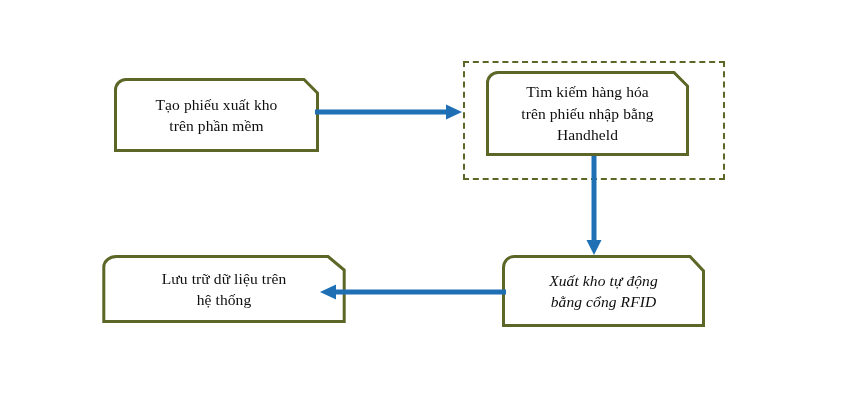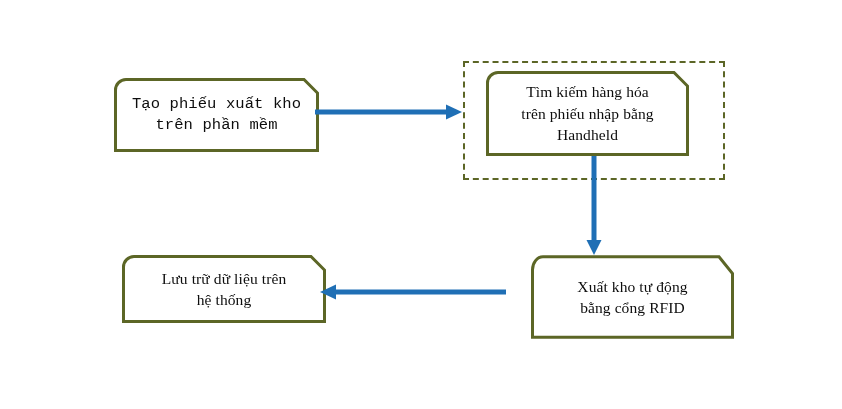--- a/index.html
+++ b/index.html
@@ -51,46 +51,46 @@
     overflow: visible;
   }
 </style>
 </head>
 <body>
 
 <div id="canvas">
 
   <div class="dashed-group" id="group-box" style="left: 463px; top: 61px; width: 262px; height: 119px; border-color: rgb(92, 102, 38);"></div>
 
-  <div class="node" id="node-0" style="left: 114px; top: 78px; width: 205px; height: 74px; font-family: Liberation Mono, monospace;">
+  <div class="node" id="node-0" style="left: 114px; top: 78px; width: 205px; height: 74px;">
     <svg class="node-shape" viewBox="0 0 205 74" preserveAspectRatio="none">
       <path d="M 12 1.5 L 190 1.5 L 203.5 15 L 203.5 72.5 L 1.5 72.5 L 1.5 12 A 10.5 10.5 0 0 1 12 1.5 Z" fill="#ffffff" stroke="#5c6626" stroke-width="3" vector-effect="non-scaling-stroke"></path>
     </svg>
     <div class="node-label">Tạo phiếu xuất kho
 trên phần mềm</div>
   </div>
 
   <div class="node" id="node-1" style="left: 486px; top: 71px; width: 203px; height: 85px; font-family: Liberation Serif, serif;">
     <svg class="node-shape" viewBox="0 0 203 85" preserveAspectRatio="none">
       <path d="M 12 1.5 L 188 1.5 L 201.5 15 L 201.5 83.5 L 1.5 83.5 L 1.5 12 A 10.5 10.5 0 0 1 12 1.5 Z" fill="#ffffff" stroke="#5c6626" stroke-width="3" vector-effect="non-scaling-stroke"></path>
     </svg>
     <div class="node-label">Tìm kiếm hàng hóa
 trên  phiếu nhập bằng
 Handheld</div>
   </div>
 
-  <div class="node" id="node-2" style="left: 531px; top: 255px; width: 203px; height: 84px;">
+  <div class="node" id="node-2" style="left: 502px; top: 255px; width: 203px; height: 72px; font-style: italic;">
     <svg class="node-shape" viewBox="0 0 203 68" preserveAspectRatio="none">
       <path d="M 12 1.5 L 188 1.5 L 201.5 15 L 201.5 66.5 L 1.5 66.5 L 1.5 12 A 10.5 10.5 0 0 1 12 1.5 Z" fill="#ffffff" stroke="#5c6626" stroke-width="3" vector-effect="non-scaling-stroke"></path>
     </svg>
     <div class="node-label">Xuất kho tự động
 bằng cổng RFID</div>
   </div>
 
-  <div class="node" id="node-3" style="left: 122px; top: 255px; width: 204px; height: 68px;">
+  <div class="node" id="node-3" style="left: 102px; top: 255px; width: 244px; height: 68px;">
     <svg class="node-shape" viewBox="0 0 204 68" preserveAspectRatio="none">
       <path d="M 12 1.5 L 189 1.5 L 202.5 15 L 202.5 66.5 L 1.5 66.5 L 1.5 12 A 10.5 10.5 0 0 1 12 1.5 Z" fill="#ffffff" stroke="#5c6626" stroke-width="3" vector-effect="non-scaling-stroke"></path>
     </svg>
     <div class="node-label">Lưu trữ dữ liệu trên
 hệ thống</div>
   </div>
 
   <div class="arrow" id="arrow-0" style="left: 315px; top: 103px; width: 147px; height: 18px;">
     <svg width="100%" height="100%" viewBox="0 0 147 18" preserveAspectRatio="none">
       <line x1="0" y1="9" x2="131" y2="9" stroke="#1f6fb5" stroke-width="5"></line>

